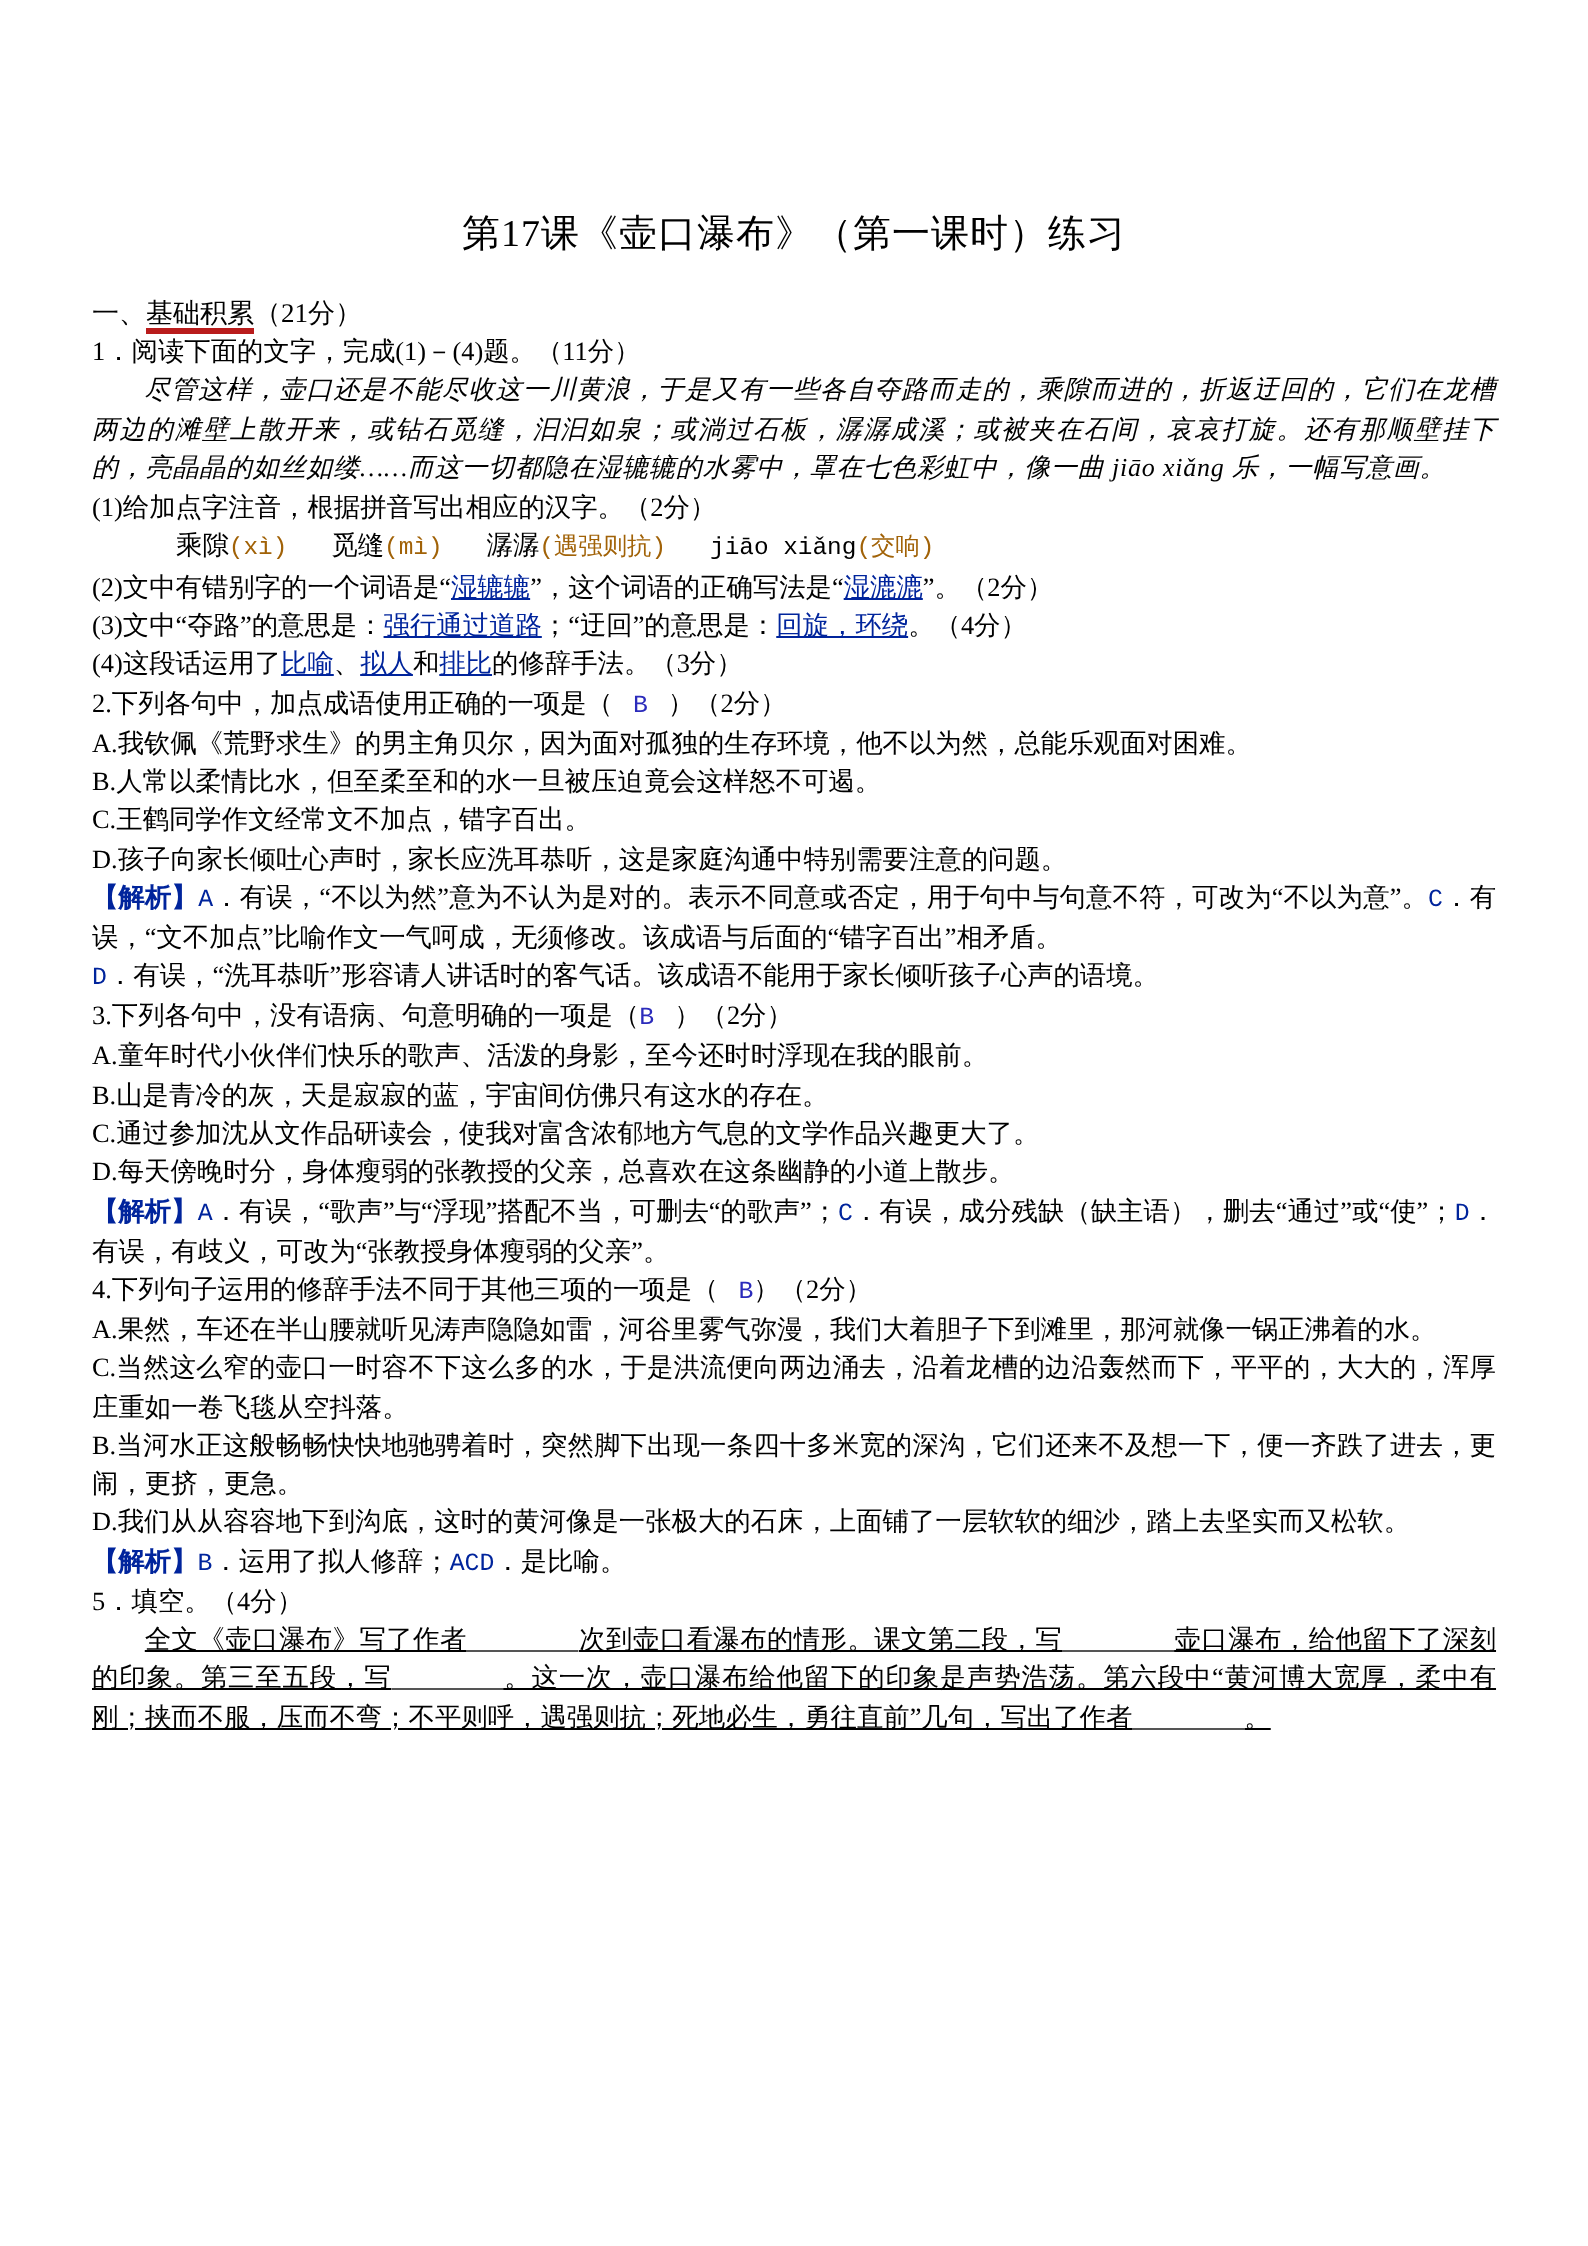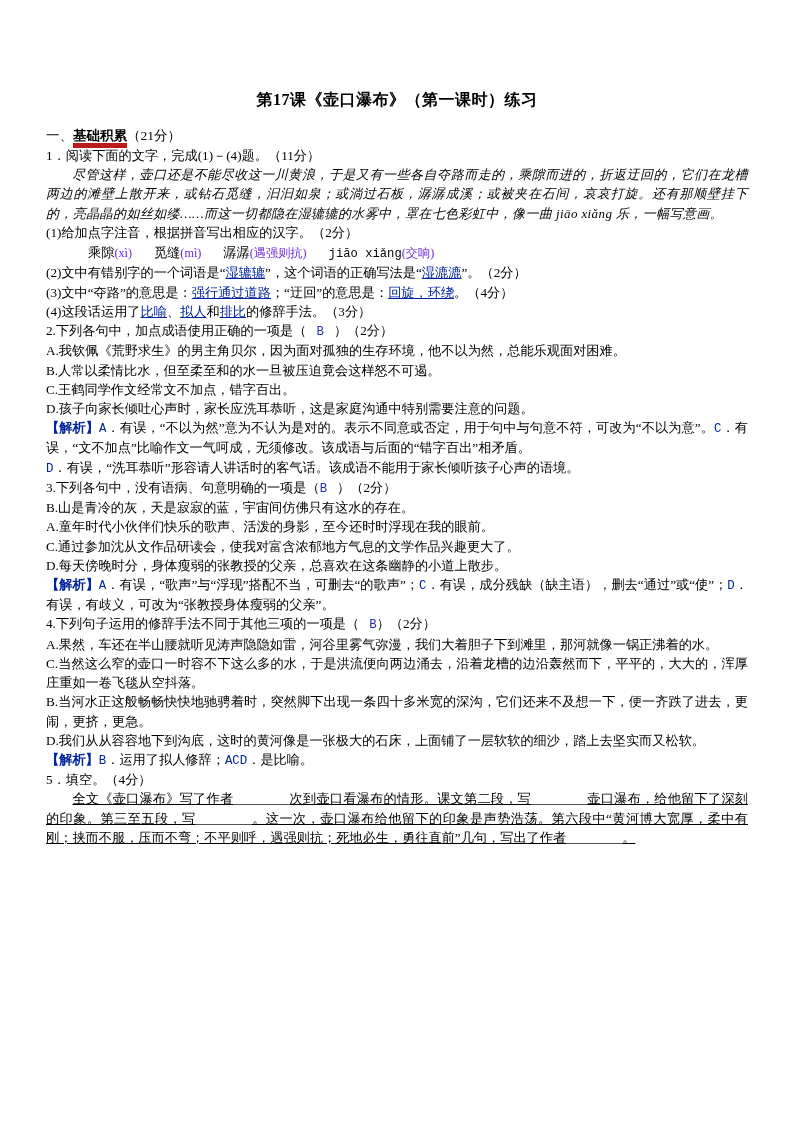--- a/index.html
+++ b/index.html
@@ -15,34 +15,34 @@
     width: 794px;
     height: 1123px;
     position: relative;
     background: #ffffff;
     box-sizing: border-box;
     padding: 88px 46px 40px 46px;
     overflow: hidden;
   }
   .doc-title {
     text-align: center;
-    font-size: 16px;
-    font-weight: bold;
+    font-size: 19px;
+    font-weight: normal;
     letter-spacing: 0.5px;
-    margin: 0 0 14px 0;
+    margin: 16px 0 14px 0;
     line-height: 1.5;
   }
   .sec-head {
     font-size: 13.5px;
     line-height: 1.45;
     margin: 0;
   }
   .sec-head b {
-    font-weight: bold;
-    border-bottom: 5px solid #b91c1c;
+    font-weight: normal;
+    border-bottom: 3px solid #b91c1c;
   }
   p.line {
     font-size: 13.2px;
     line-height: 1.46;
     margin: 0;
     text-align: justify;
     text-justify: inter-ideograph;
   }
   p.q {
     font-size: 13.2px;
@@ -68,23 +68,23 @@
   .blue-u {
     color: #00249c;
     text-decoration: underline;
   }
   .ansmark {
     color: #2b2bbb;
     font-family: "Liberation Mono", "DejaVu Sans Mono", monospace;
     font-size: 12.4px;
   }
   .py {
-    font-family: Liberation Serif, serif;
+    font-family: Liberation Mono, monospace;
     font-size: 12.2px;
-    color: #6d28d9;
+    color: #a16207;
   }
   .pylabel {
     font-family: "Liberation Mono", "DejaVu Sans Mono", monospace;
     font-size: 12.2px;
   }
   .parse {
     font-size: 13.2px;
     line-height: 1.46;
     margin: 0;
     text-align: justify;
@@ -145,22 +145,22 @@
   <p class="q"><span>2.下列各句中，加点成语使用正确的一项是（</span><span class="sp-sm"></span><span class="ansmark">B</span><span class="sp-sm"></span><span>）（2分）</span></p>
   <p class="line">A.我钦佩《荒野求生》的男主角贝尔，因为面对孤独的生存环境，他不以为然，总能乐观面对困难。</p>
   <p class="line">B.人常以柔情比水，但至柔至和的水一旦被压迫竟会这样怒不可遏。</p>
   <p class="line">C.王鹤同学作文经常文不加点，错字百出。</p>
   <p class="line">D.孩子向家长倾吐心声时，家长应洗耳恭听，这是家庭沟通中特别需要注意的问题。</p>
 
   <p class="parse"><span class="tag">【解析】</span><span class="opt">A</span><span>．有误，“不以为然”意为不认为是对的。表示不同意或否定，用于句中与句意不符，可改为“不以为意”。</span><span class="opt">C</span><span>．有误，“文不加点”比喻作文一气呵成，无须修改。该成语与后面的“错字百出”相矛盾。</span></p>
   <p class="parse"><span class="opt">D</span><span>．有误，“洗耳恭听”形容请人讲话时的客气话。该成语不能用于家长倾听孩子心声的语境。</span></p>
 
   <p class="q"><span>3.下列各句中，没有语病、句意明确的一项是（</span><span class="ansmark">B</span><span class="sp-sm"></span><span>）（2分）</span></p>
+  <p class="line">A.童年时代小伙伴们快乐的歌声、活泼的身影，至今还时时浮现在我的眼前。</p>
   <p class="line">B.山是青冷的灰，天是寂寂的蓝，宇宙间仿佛只有这水的存在。</p>
-  <p class="line">A.童年时代小伙伴们快乐的歌声、活泼的身影，至今还时时浮现在我的眼前。</p>
   <p class="line">C.通过参加沈从文作品研读会，使我对富含浓郁地方气息的文学作品兴趣更大了。</p>
   <p class="line">D.每天傍晚时分，身体瘦弱的张教授的父亲，总喜欢在这条幽静的小道上散步。</p>
 
   <p class="parse"><span class="tag">【解析】</span><span class="opt">A</span><span>．有误，“歌声”与“浮现”搭配不当，可删去“的歌声”；</span><span class="opt">C</span><span>．有误，成分残缺（缺主语），删去“通过”或“使”；</span><span class="opt">D</span><span>．有误，有歧义，可改为“张教授身体瘦弱的父亲”。</span></p>
 
   <p class="q"><span>4.下列句子运用的修辞手法不同于其他三项的一项是（</span><span class="sp-sm"></span><span class="ansmark">B</span><span>）（2分）</span></p>
   <p class="line">A.果然，车还在半山腰就听见涛声隐隐如雷，河谷里雾气弥漫，我们大着胆子下到滩里，那河就像一锅正沸着的水。</p>
   <p class="line">C.当然这么窄的壶口一时容不下这么多的水，于是洪流便向两边涌去，沿着龙槽的边沿轰然而下，平平的，大大的，浑厚庄重如一卷飞毯从空抖落。</p>
   <p class="line">B.当河水正这般畅畅快快地驰骋着时，突然脚下出现一条四十多米宽的深沟，它们还来不及想一下，便一齐跌了进去，更闹，更挤，更急。</p>
   <p class="line">D.我们从从容容地下到沟底，这时的黄河像是一张极大的石床，上面铺了一层软软的细沙，踏上去坚实而又松软。</p>

